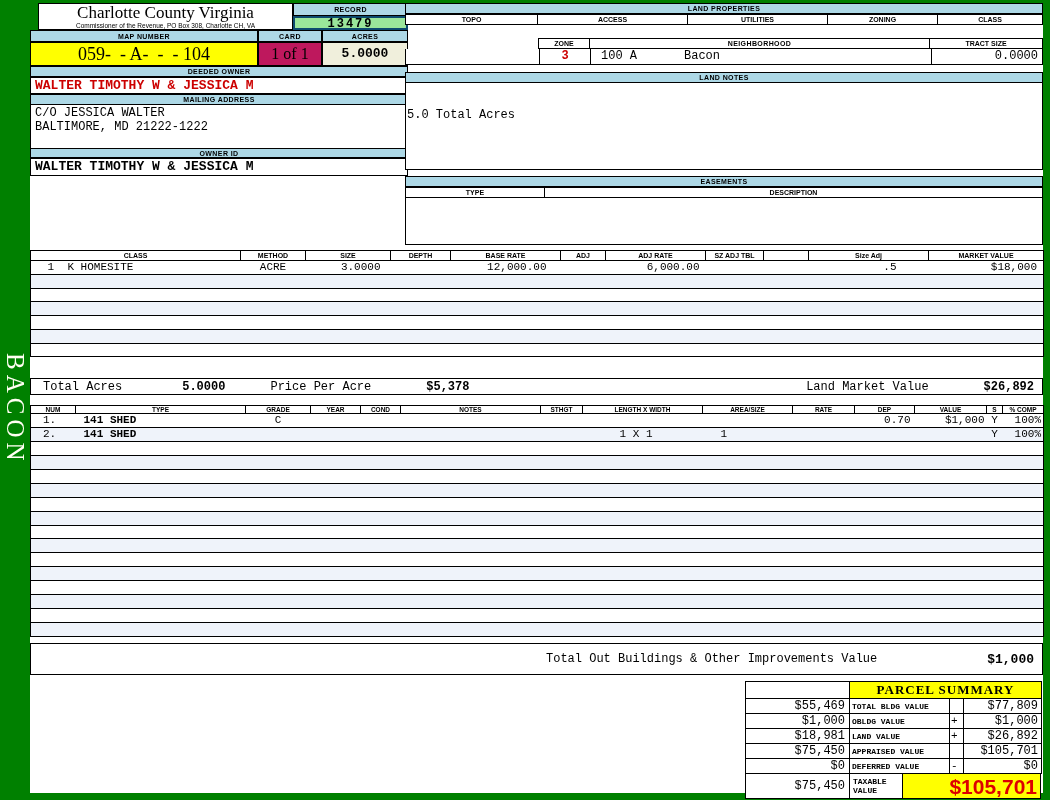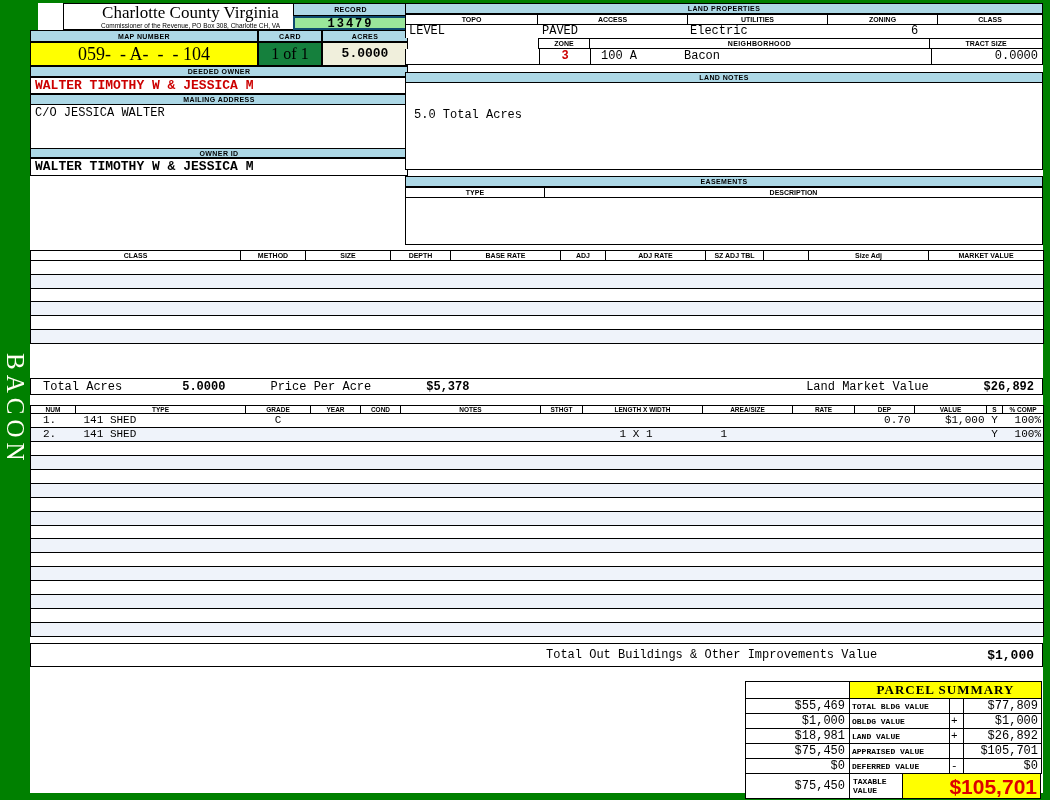--- a/index.html
+++ b/index.html
@@ -9,30 +9,30 @@
   .white-bg { position:absolute; left:30px; top:3px; width:1013px; height:790px; background:#ffffff; }
   .green-notch { position:absolute; left:30px; top:3px; width:8px; height:27px; background:#008000; }
   .abs { position:absolute; }
   .bluebar { background:#ADD8E6; border:1px solid #000; font-size:7px; font-weight:bold; text-align:center; letter-spacing:.4px; display:flex; align-items:center; justify-content:center; color:#000; }
   .mono { font-family:"Liberation Mono", monospace; }
   .serif { font-family:"Liberation Serif", serif; }
   .pre { white-space:pre; }
   .vlabel { position:absolute; left:1px; top:334px; width:28px; height:150px; writing-mode:vertical-rl; font-family:"Liberation Serif", serif; font-size:25px; color:#FFFFF2; letter-spacing:5px; text-align:center; }
 
   
-  .county-box { left:38px; top:3px; width:255px; height:27px; background:#fff; border:1px solid #000; text-align:center;margin-left:25px; }
+  .county-box { left:38px; top:3px; width:255px; height:27px; background:#fff; border:1px solid #000; text-align:center; }
   .county-title { font-size:17px; line-height:18px; }
   .county-sub { font-size:6.5px; line-height:7px; }
   .record-label { left:293px; top:3px; width:115px; height:13px; }
   .record-value { left:293px; top:16px; width:115px; height:14px; background:#9AE69A; border:2px solid #0c4a6e; text-align:center; font-size:12px; font-weight:bold; line-height:13px; letter-spacing:2px; }
   .lbl-map { left:30px; top:30px; width:228px; height:12px; }
   .lbl-card { left:258px; top:30px; width:64px; height:12px; }
   .lbl-acres { left:322px; top:30px; width:86px; height:12px; }
   .val-map { left:30px; top:42px; width:228px; height:24px; background:#FFFF00; border:1px solid #000; text-align:center; font-size:18px; line-height:22px; }
-  .val-card { left:258px; top:42px; width:64px; height:24px; background:#15803d; border:1px solid #000; text-align:center; font-size:16px; line-height:22px; }
+  .val-card { left:258px; top:42px; width:64px; height:24px; background:#be185d; border:1px solid #000; text-align:center; font-size:16px; line-height:22px; }
   .val-acres { left:322px; top:42px; width:86px; height:24px; background:#F0EFDC; border:1px solid #000; text-align:center; font-size:13px; font-weight:bold; line-height:22px; }
   .bar-deeded { left:30px; top:66px; width:378px; height:11px; }
   .val-deeded { left:30px; top:77px; width:378px; height:17px; background:#fff; border:1px solid #000; font-size:13px; font-weight:bold; color:#CC0000; line-height:15px; padding-left:4px; }
   .bar-mailing { left:30px; top:94px; width:378px; height:11px; }
   .box-mailing { left:30px; top:105px; width:378px; height:43px; background:#fff; border-left:1px solid #000; border-right:1px solid #000; font-size:12px; line-height:14px; padding:1px 0 0 4px; }
   .bar-ownerid { left:30px; top:148px; width:378px; height:10px; }
   .val-ownerid { left:30px; top:158px; width:378px; height:18px; background:#fff; border:1px solid #000; font-size:13px; font-weight:bold; line-height:16px; padding-left:4px; }
 
   
   .lp-bar { left:405px; top:3px; width:638px; height:11px; }
@@ -40,21 +40,21 @@
   .lp-headrow > div { border:1px solid #000; border-left:none; font-size:7px; font-weight:bold; text-align:center; line-height:10px; background:#fff; }
   .lp-headrow > div:first-child { border-left:1px solid #000; }
   .lp-datarow { left:405px; top:25px; width:638px; height:13px; background:#fff; border-left:1px solid #000; border-right:1px solid #000; font-size:12px; line-height:13px; }
   .lp-zonehead { left:405px; top:38px; width:638px; height:11px; display:flex; }
   .lp-zonehead .gap { width:133px; }
   .lp-zonehead .cell { border:1px solid #000; font-size:7px; font-weight:bold; text-align:center; line-height:10px; background:#fff; }
   .lp-zonedata { left:405px; top:49px; width:638px; height:16px; border-left:1px solid #000; border-right:1px solid #000; border-bottom:1px solid #000; background:#fff; }
   .lp-zonedata .zcell { position:absolute; top:0; height:16px; font-size:12px; line-height:15px; }
 
   .notes-bar { left:405px; top:72px; width:638px; height:11px; }
-  .notes-box { left:405px; top:83px; width:638px; height:87px; background:#fff; border:1px solid #000; border-top:none; font-size:12px; padding:25px 0 0 8px; }
+  .notes-box { left:405px; top:83px; width:638px; height:87px; background:#fff; border:1px solid #000; border-top:none; font-size:12px; padding:25px 0 0 1px; }
   .ease-bar { left:405px; top:176px; width:638px; height:11px; }
   .ease-head { left:405px; top:187px; width:638px; height:11px; display:flex; }
   .ease-head > div { border:1px solid #000; border-left:none; font-size:7px; font-weight:bold; text-align:center; line-height:10px; background:#fff; }
   .ease-head > div:first-child { border-left:1px solid #000; }
   .ease-box { left:405px; top:198px; width:638px; height:47px; background:#fff; border:1px solid #000; border-top:none; }
 
   
   table { border-collapse:collapse; table-layout:fixed; }
   .dtable { position:absolute; left:30px; width:1013px; background:#fff; border:1px solid #000; }
   .dtable th { border:1px solid #000; font-size:7px; font-weight:bold; text-align:center; background:#fff; overflow:hidden; white-space:nowrap; }
@@ -72,31 +72,31 @@
   
   #land-table td:nth-child(1){ padding-left:10px; }
   #land-table td:nth-child(2){ text-align:center; }
   #land-table td:nth-child(3){ text-align:right; padding-right:10px; }
   #land-table td:nth-child(5){ text-align:right; padding-right:14px; }
   #land-table td:nth-child(7){ text-align:right; padding-right:6px; }
   #land-table td:nth-child(10){ text-align:right; padding-right:32px; }
   #land-table td:nth-child(11){ text-align:right; padding-right:6px; }
   
   #ob-table td:nth-child(1){ padding-left:12px; }
-  #ob-table td:nth-child(2){ padding-left:8px; }
+  #ob-table td:nth-child(2){ padding-left:8px;font-weight:bold; }
   #ob-table td:nth-child(3){ text-align:center; }
   #ob-table td:nth-child(8){ text-align:right; padding-right:50px; }
   #ob-table td:nth-child(9){ padding-left:18px; }
   #ob-table td:nth-child(11){ text-align:right; padding-right:4px; }
   #ob-table td:nth-child(12){ text-align:right; padding-right:2px; }
   #ob-table td:nth-child(13){ text-align:center; }
   #ob-table td:nth-child(14){ text-align:right; padding-right:2px; }
 
   .land-total { left:30px; top:378px; width:1013px; height:17px; background:#fff; border:1px solid #000; display:flex; align-items:center; font-family:"Liberation Mono", monospace; font-size:12px; }
-  .ob-total { left:30px; top:643px; width:1013px; height:24px; background:#fff; border:1px solid #000; display:flex; align-items:center; font-family:"Liberation Mono", monospace; font-size:12px; }
+  .ob-total { left:30px; top:643px; width:1013px; height:32px; background:#fff; border:1px solid #000; display:flex; align-items:center; font-family:"Liberation Mono", monospace; font-size:12px; }
   .bold { font-weight:bold; }
 
   
   .psum { position:absolute; left:745px; top:681px; width:296px; background:#fff; }
   .psum table { width:296px; }
   .psum td { border:1px solid #000; overflow:hidden; }
   .psum tr { height:13.8px; }
   .psum tr.hrow { height:17px; }
   .psum .title-cell { background:#FFFF00; font-family:"Liberation Serif", serif; font-weight:bold; font-size:13px; text-align:center; letter-spacing:1px; }
   .psum td:nth-child(1){ font-family:"Liberation Mono", monospace; font-size:12px; text-align:right; padding-right:4px; }
@@ -128,38 +128,32 @@
   <div class="abs bluebar lbl-acres">ACRES</div>
   <div class="abs serif pre val-map">059-  - A-  -  - 104</div>
   <div class="abs serif val-card">1 of 1</div>
   <div class="abs mono val-acres">5.0000</div>
 
   <div class="abs bluebar bar-deeded">DEEDED OWNER</div>
   <div class="abs mono val-deeded">WALTER TIMOTHY W &amp; JESSICA M</div>
   <div class="abs bluebar bar-mailing">MAILING ADDRESS</div>
   <div class="abs mono box-mailing">
     <div>C/O JESSICA WALTER</div>
+    <div>BALTIMORE, MD 21222-1222</div>
   </div>
   <div class="abs bluebar bar-ownerid">OWNER ID</div>
   <div class="abs mono val-ownerid">WALTER TIMOTHY W &amp; JESSICA M</div>
 
   <div class="abs bluebar lp-bar">LAND PROPERTIES</div>
   <div class="abs lp-headrow">
     <div style="width:133px">TOPO</div>
     <div style="width:150px">ACCESS</div>
     <div style="width:140px">UTILITIES</div>
     <div style="width:110px">ZONING</div>
     <div style="width:105px">CLASS</div>
-  </div>
-  <div class="abs mono lp-datarow">
-    <span class="abs" style="left:3px">LEVEL</span>
-    <span class="abs" style="left:136px">PAVED</span>
-    <span class="abs" style="left:284px">Electric</span>
-    <span class="abs" style="left:425px"></span>
-    <span class="abs" style="left:505px">6</span>
   </div>
   <div class="abs lp-zonehead">
     <div class="gap"></div>
     <div class="cell" style="width:52px">ZONE</div>
     <div class="cell bluebar" style="width:340px;border-left:none">NEIGHBORHOOD</div>
     <div class="cell" style="width:113px;border-left:none">TRACT SIZE</div>
   </div>
   <div class="abs mono lp-zonedata">
     <span class="zcell" style="left:133px;width:52px;text-align:center;color:#CC0000;font-weight:bold;border-left:1px solid #000;border-right:1px solid #000">3</span>
     <span class="zcell pre" style="left:195px">100 A</span>
@@ -203,20 +197,33 @@
         <th>BASE RATE</th>
         <th>ADJ</th>
         <th>ADJ RATE</th>
         <th>SZ ADJ TBL</th>
         <th></th>
         <th>Size Adj</th>
         <th>MARKET VALUE</th>
       </tr>
     </thead>
     <tbody>
+        <tr>
+          <td> 1  K HOMESITE</td>
+          <td>ACRE</td>
+          <td>3.0000</td>
+          <td></td>
+          <td>12,000.00</td>
+          <td></td>
+          <td>6,000.00</td>
+          <td></td>
+          <td></td>
+          <td>.5</td>
+          <td>$18,000</td>
+        </tr>
         <tr>
           <td></td>
           <td></td>
           <td></td>
           <td></td>
           <td></td>
           <td></td>
           <td></td>
           <td></td>
           <td></td>

